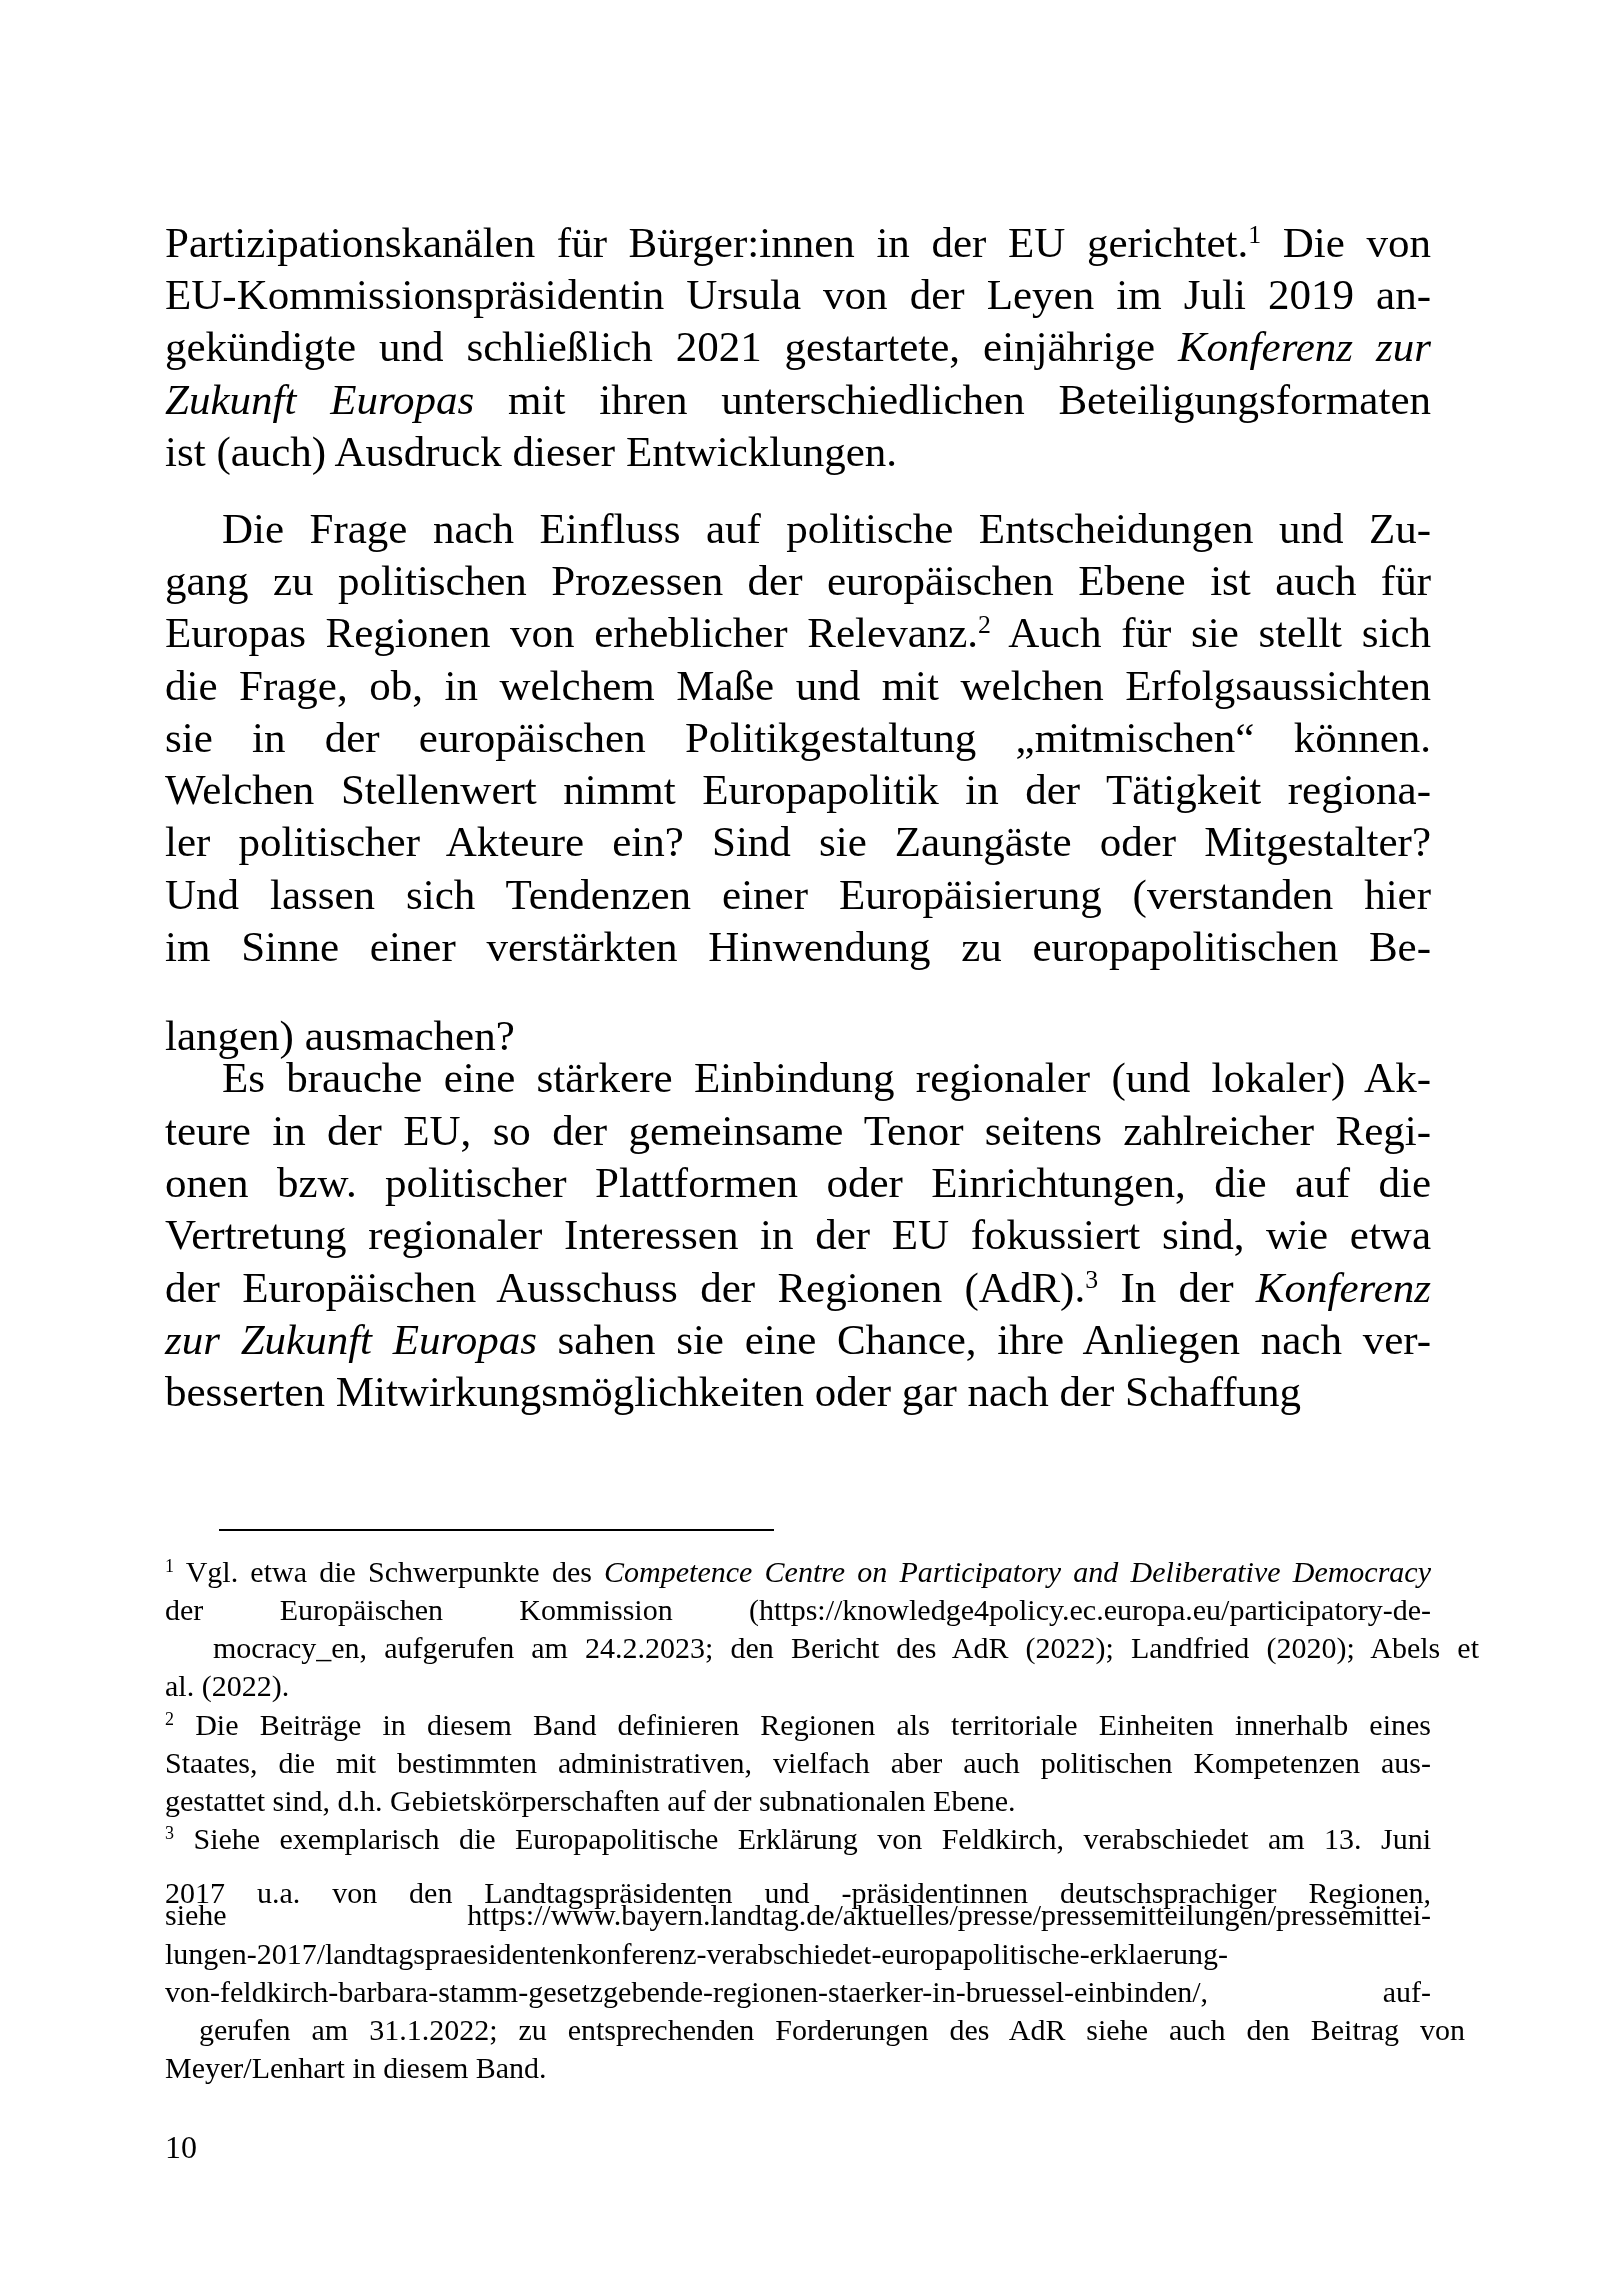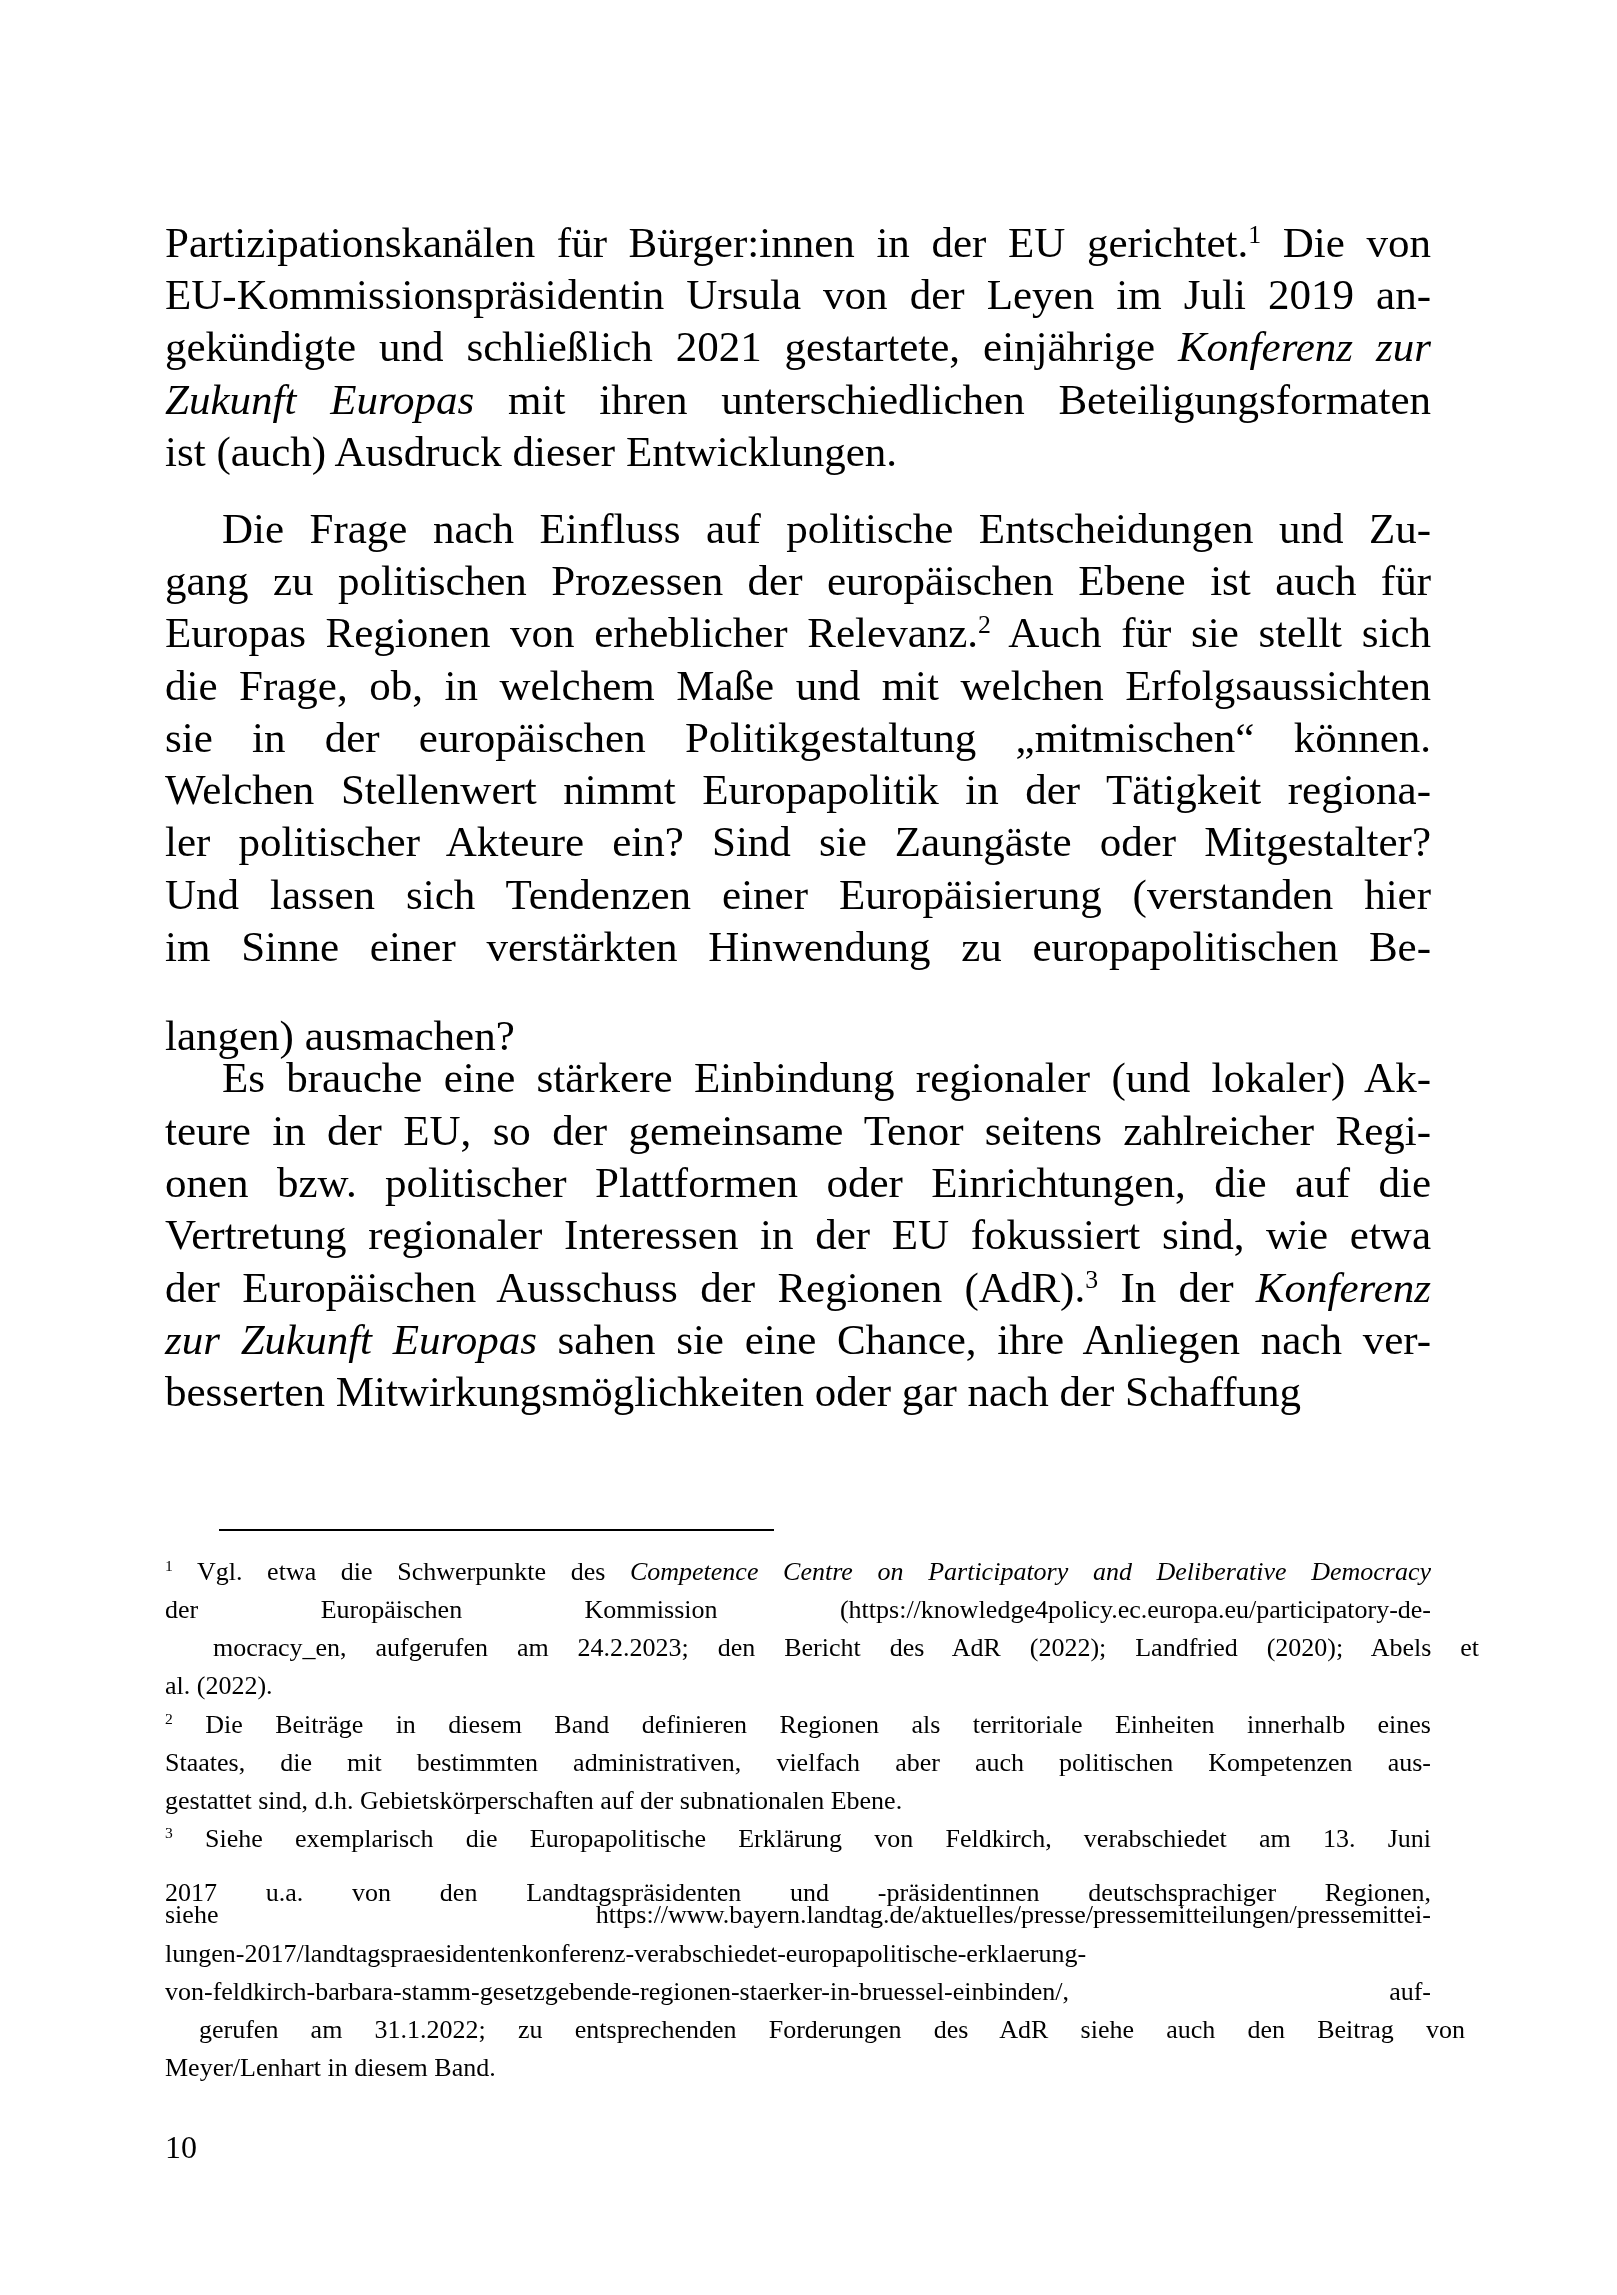--- a/index.html
+++ b/index.html
@@ -9,21 +9,21 @@
     position: absolute;
     left: 165px;
     width: 1266px;
     white-space: nowrap;
     font-family: "Liberation Serif", "DejaVu Serif", serif;
     color: #000;
   }
   .body-line { font-size: 43px; height: 52px; line-height: 52px; }
   .justify { text-align: justify; text-align-last: justify; }
   .indent { left: 222px; width: 1209px; }
-  .fn-line { font-size: 26px; height: 38px; line-height: 38px; }
+  .fn-line { font-size: 30px; height: 38px; line-height: 38px; }
   sup { font-size: 0.6em; vertical-align: 0.55em; line-height: 0; }
   i { font-style: italic; }
   .rule { position: absolute; left: 219px; top: 1517px; width: 555px; height: 1.9px; background: #000; }
   .page-number { position: absolute; left: 165px; top: 2114px; font-family: "Liberation Serif", serif; font-size: 32px; line-height: 42px; }
 </style>
 </head>
 <body>
 
 <div class="page">
   <div id="body-text">

